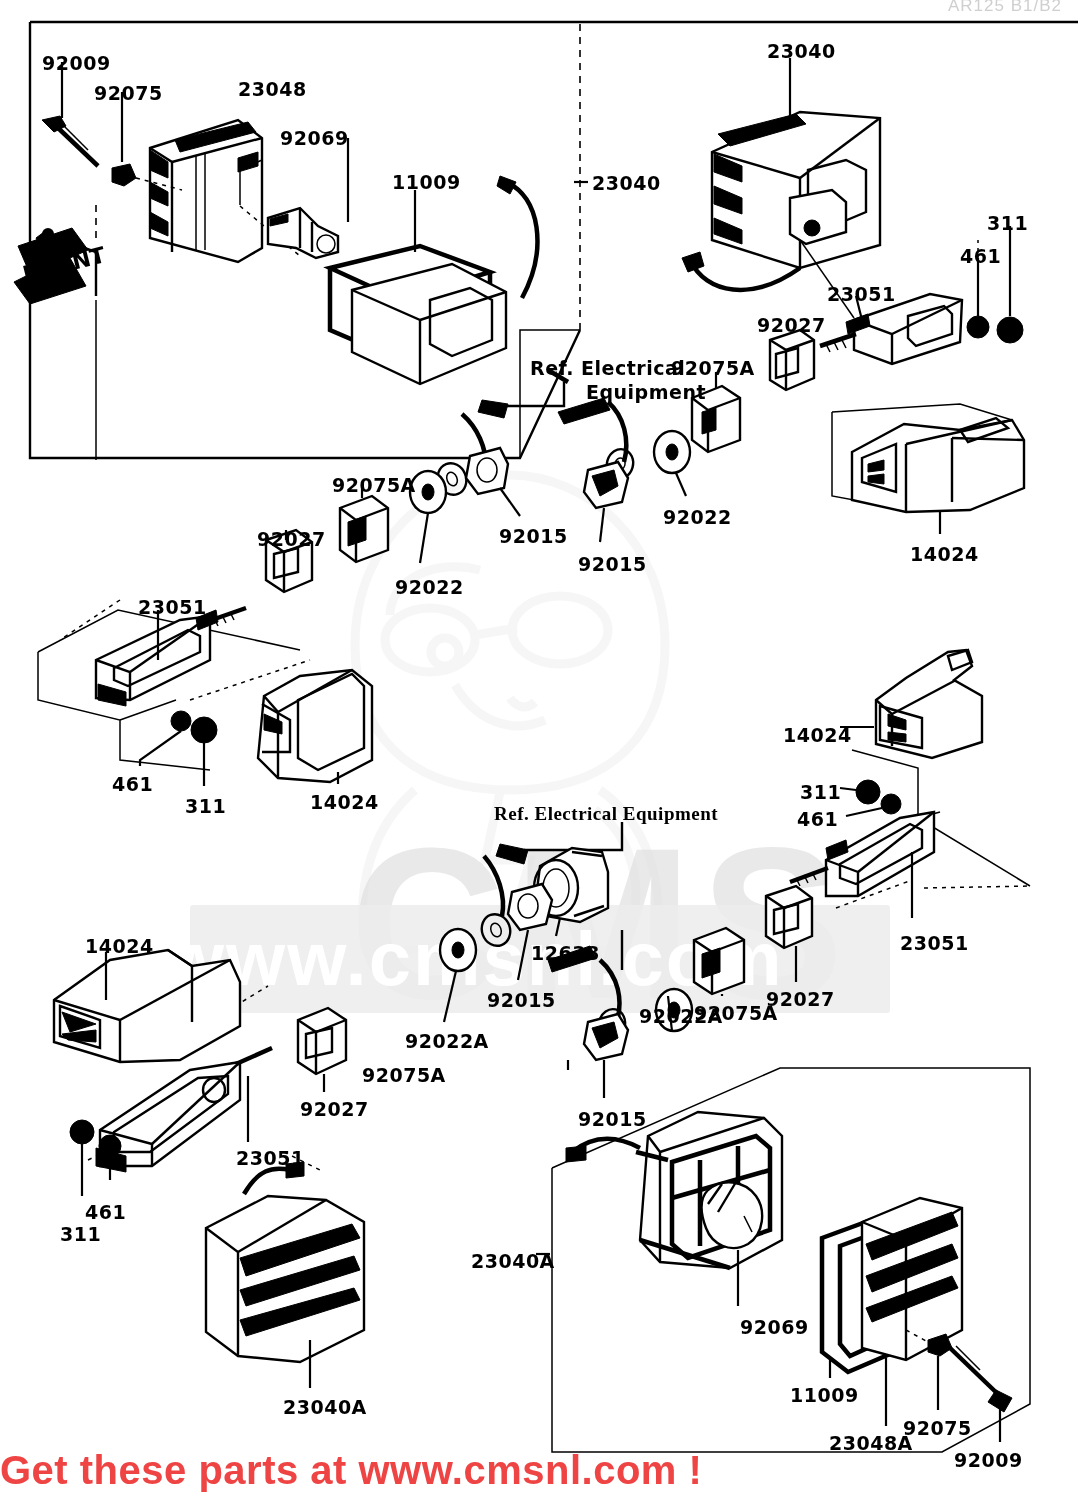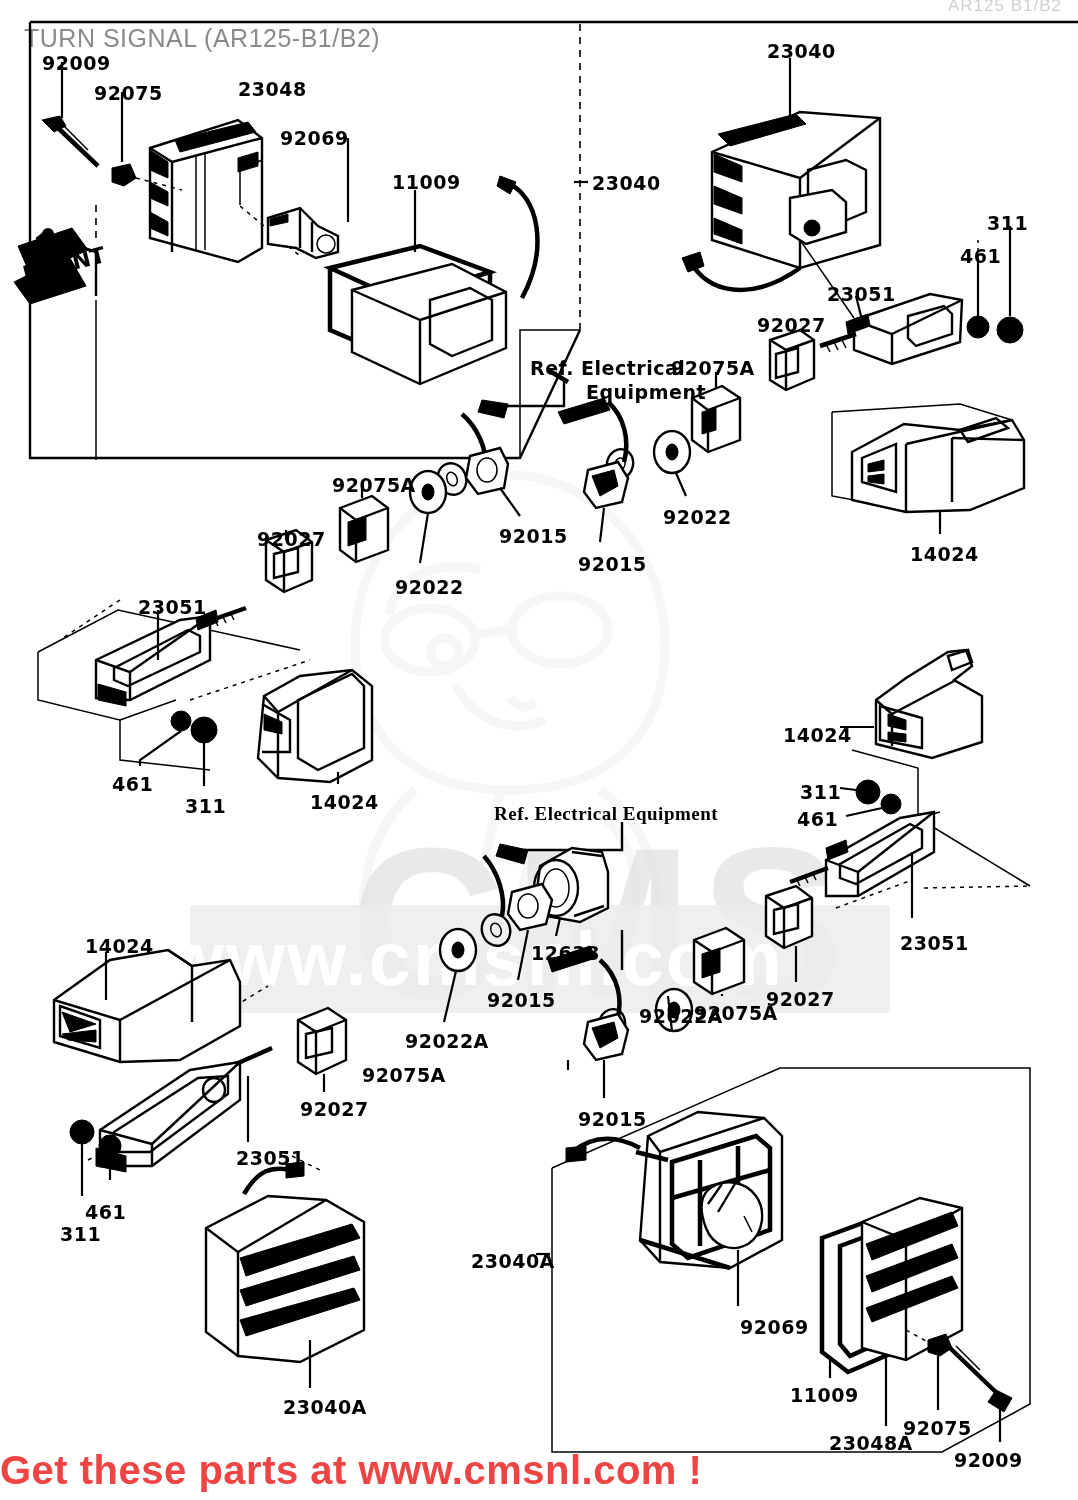--- a/index.html
+++ b/index.html
@@ -87,21 +87,20 @@
       <path d="M205 362 L190 430 L235 430 L215 500"></path>
       <path d="M300 380 C330 400 345 440 340 480"></path>
       <circle cx="150" cy="222" r="14"></circle>
     </g>
   </svg>
 
   <div class="wm-band"></div>
   <div class="wm-url">www.cmsnl.com</div>
 
   <div class="sheet-code">AR125 B1/B2</div>
-  <div class="sheet-title">TURN SIGNAL (AR125-B1/B2)</div>
 
   <svg class="art" viewBox="0 0 1078 1500">
 
     <g>
       <path class="bk" d="M30 22 L1078 22"></path>
       <path class="bk" d="M30 22 L30 458 L520 458 L580 330"></path>
       <path class="bk-thin" d="M520 458 L520 330 L580 330"></path>
       <path class="dash" d="M580 330 L580 22"></path>
     </g>
 

